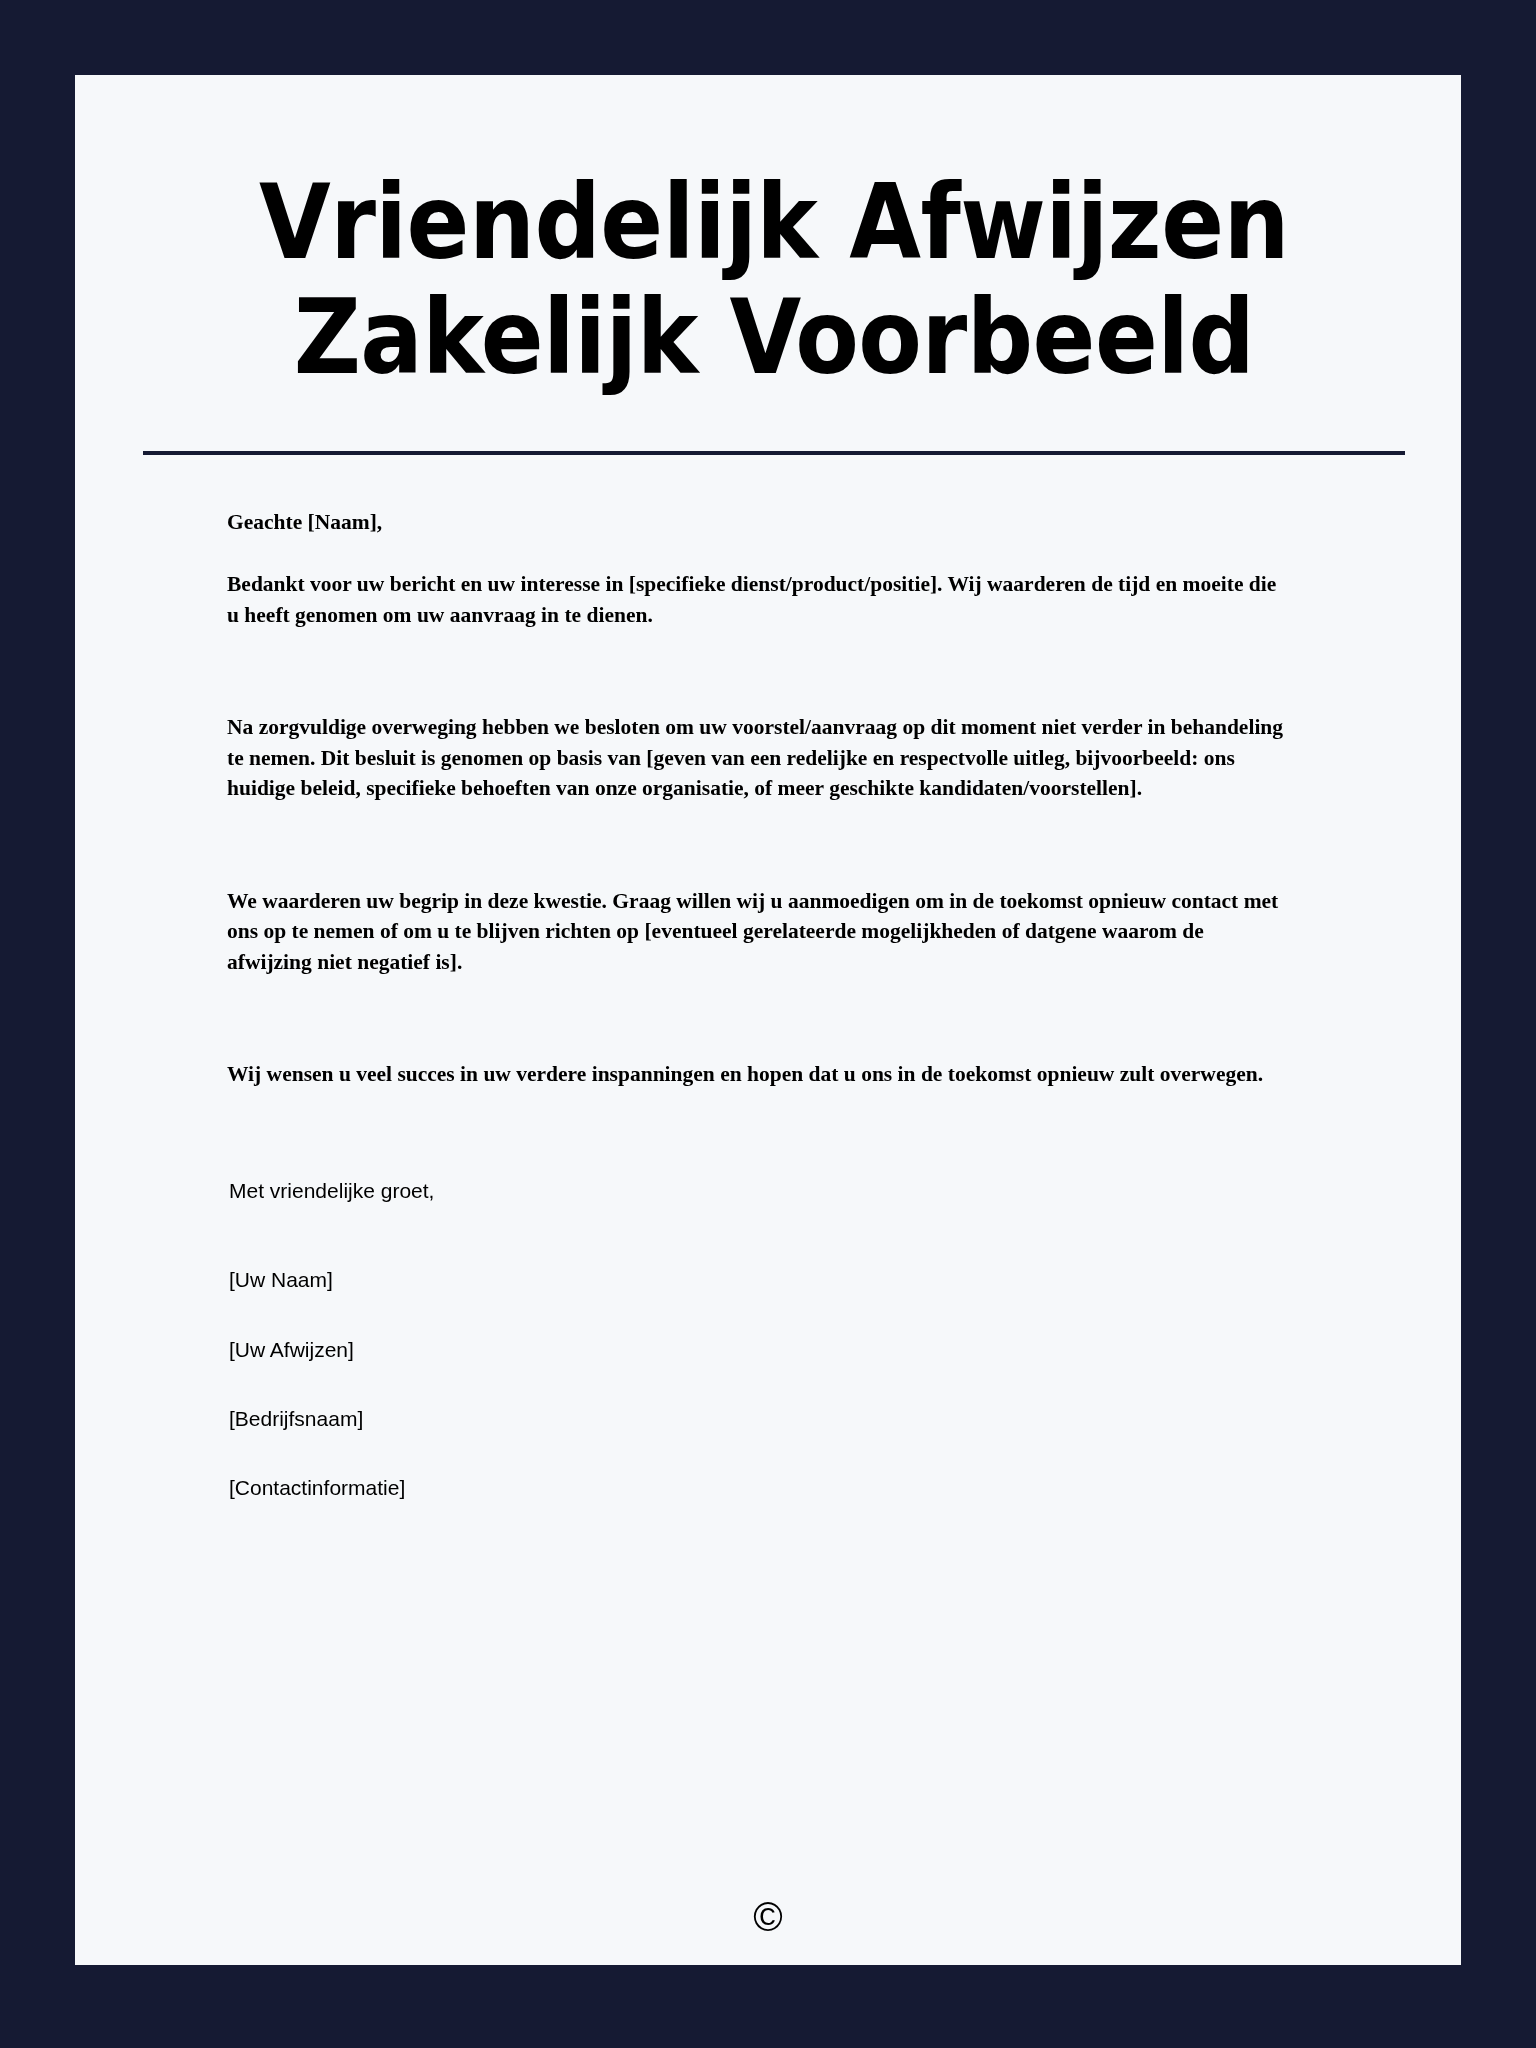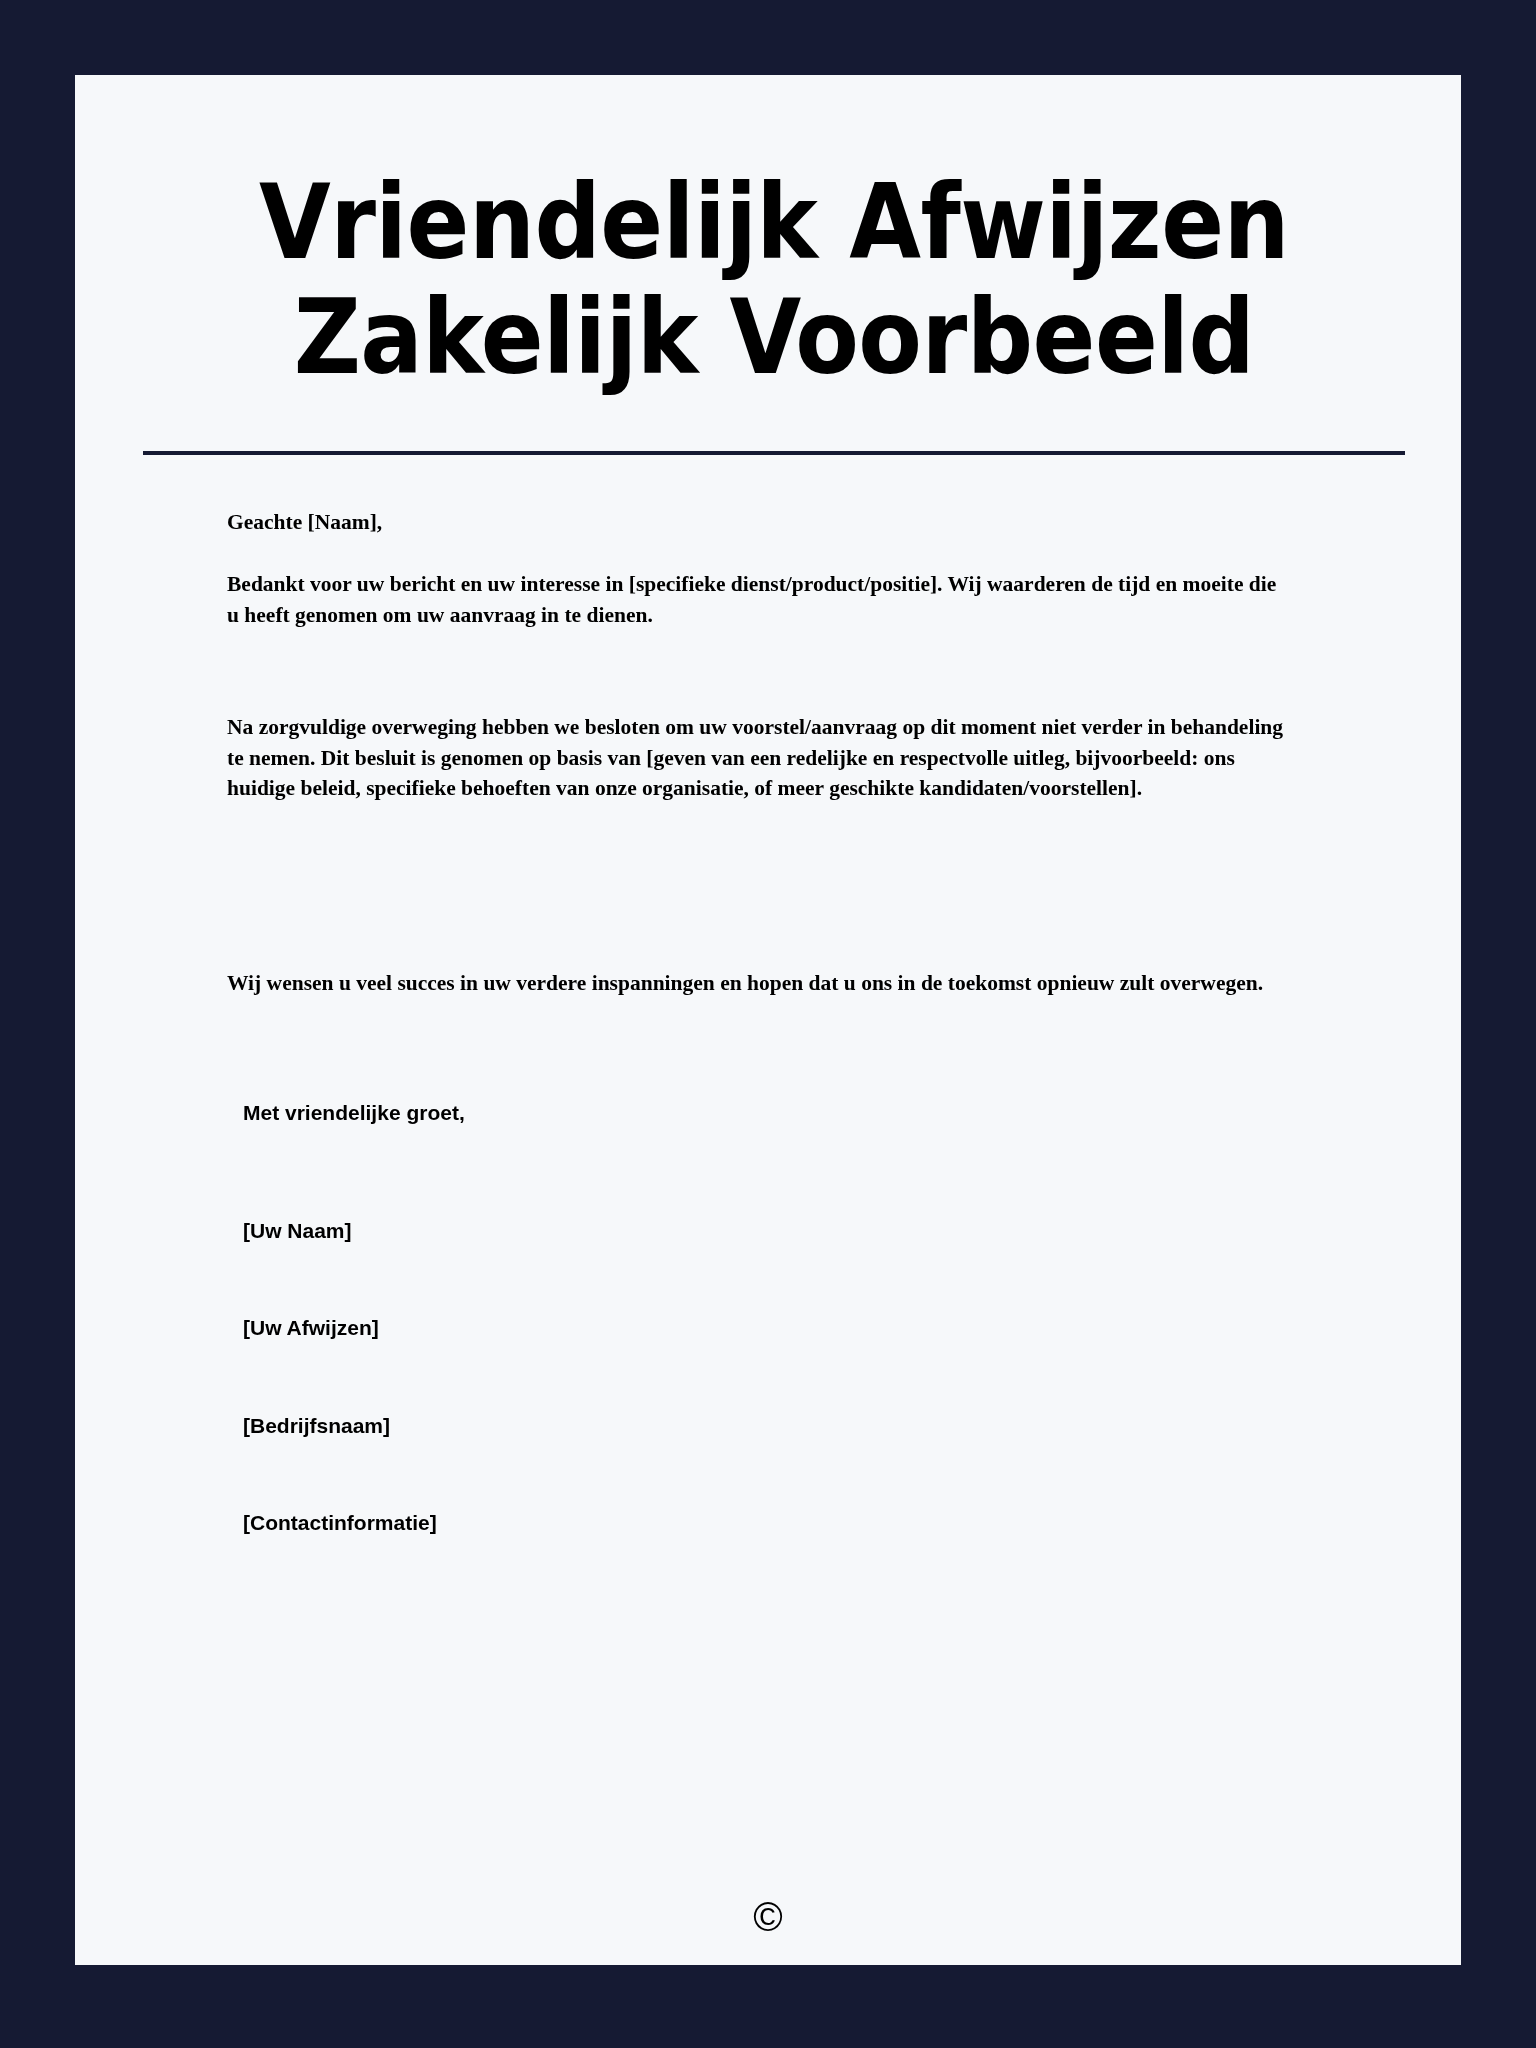--- a/index.html
+++ b/index.html
@@ -62,25 +62,25 @@
     color: #000000;
     margin: 0;
     max-width: 1060px;
   }
 
   .gap-sm { height: 32px; }
   .gap-md { height: 82px; }
 
   .sig-line {
     font-family: "Liberation Sans", sans-serif;
-    font-weight: 700;
+    font-weight: 400;
     font-size: 21px;
     line-height: 1.4;
     color: #000000;
-    margin: 16px;
+    margin: 2px;
   }
 
   .gap-sig-top { height: 84px; }
   .gap-sig-first { height: 56px; }
   .gap-sig { height: 36px; }
 
   .footer-mark {
     position: absolute;
     left: 0;
     right: 0;
@@ -109,20 +109,21 @@
     <div class="gap-sm"></div>
 
     <p class="para">Bedankt voor uw bericht en uw interesse in [specifieke dienst/product/positie]. Wij waarderen de tijd en moeite die u heeft genomen om uw aanvraag in te dienen.</p>
 
     <div class="gap-md"></div>
 
     <p class="para">Na zorgvuldige overweging hebben we besloten om uw voorstel/aanvraag op dit moment niet verder in behandeling te nemen. Dit besluit is genomen op basis van [geven van een redelijke en respectvolle uitleg, bijvoorbeeld: ons huidige beleid, specifieke behoeften van onze organisatie, of meer geschikte kandidaten/voorstellen].</p>
 
     <div class="gap-md"></div>
 
+    <p class="para">We waarderen uw begrip in deze kwestie. Graag willen wij u aanmoedigen om in de toekomst opnieuw contact met ons op te nemen of om u te blijven richten op [eventueel gerelateerde mogelijkheden of datgene waarom de afwijzing niet negatief is].</p>
 
     <div class="gap-md"></div>
 
     <p class="para">Wij wensen u veel succes in uw verdere inspanningen en hopen dat u ons in de toekomst opnieuw zult overwegen.</p>
 
     <div class="gap-sig-top"></div>
 
     <p class="sig-line">Met vriendelijke groet,</p>
 
     <div class="gap-sig-first"></div>

